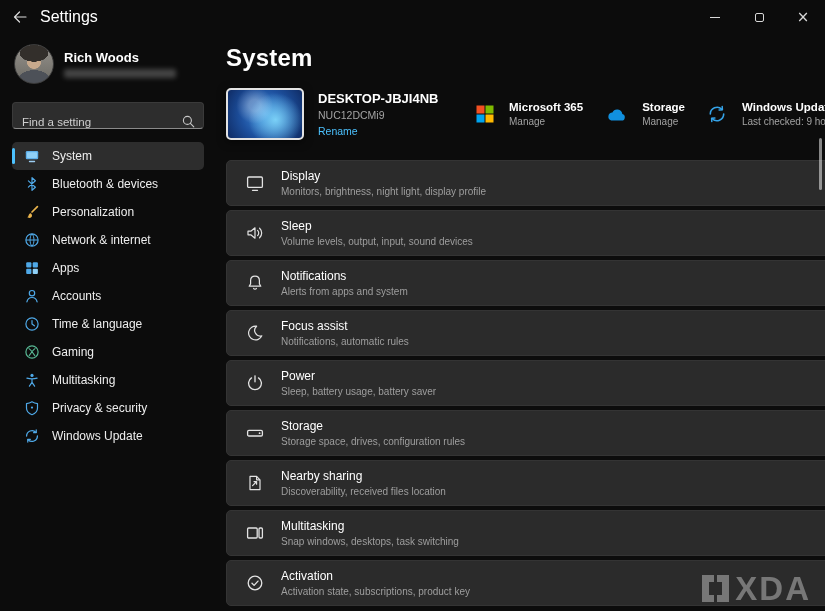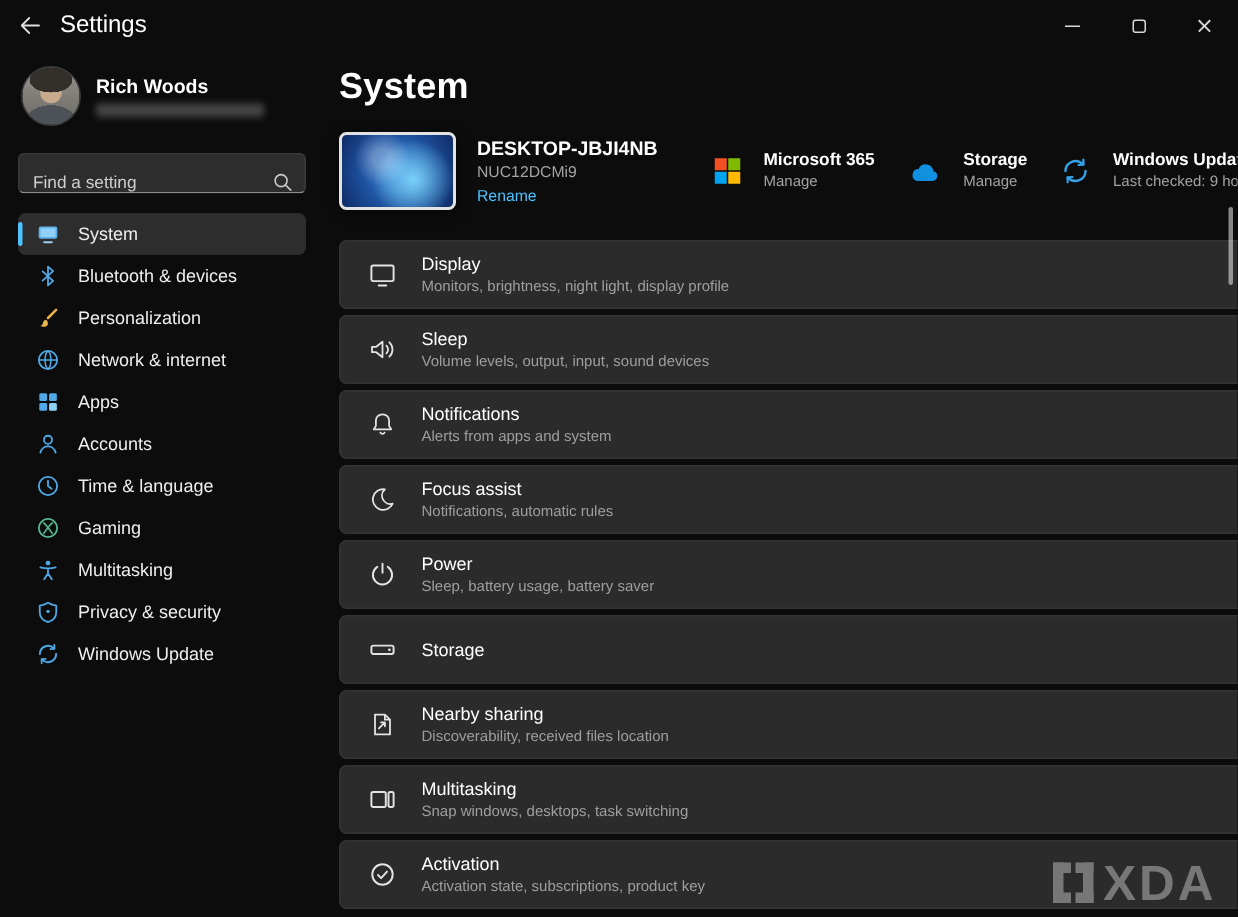--- a/index.html
+++ b/index.html
@@ -391,20 +391,21 @@
 
       <div class="srow">
         <span>
           <svg width="20" height="20" viewBox="0 0 20 20">
               <rect x="2.6" y="7.4" width="14.8" height="5.6" rx="1.3" stroke="#e3e3e3" stroke-width="1.3" fill="none"></rect>
               <circle cx="14.6" cy="10.2" r="0.9" fill="#e3e3e3"></circle>
             </svg>
         </span>
         <span>
           <div class="srow-title">Storage</div>
+          <div class="srow-sub">Storage space, drives, configuration rules</div>
         </span>
 
       </div>
 
       <div class="srow">
         <span>
           <svg width="20" height="20" viewBox="0 0 20 20">
               <path d="M5 3.4 h6.6 l3.4 3.4 V16.6 H5 z" stroke="#e3e3e3" stroke-width="1.2" fill="none" stroke-linejoin="round"></path>
               <path d="M11.6 3.4 v3.4 h3.4" stroke="#e3e3e3" stroke-width="1.2" fill="none" stroke-linejoin="round"></path>
               <path d="M7.6 12.6 l4-4 M11.6 11.2 V8.6 h-2.6" stroke="#e3e3e3" stroke-width="1.2" fill="none" stroke-linecap="round" stroke-linejoin="round"></path>

